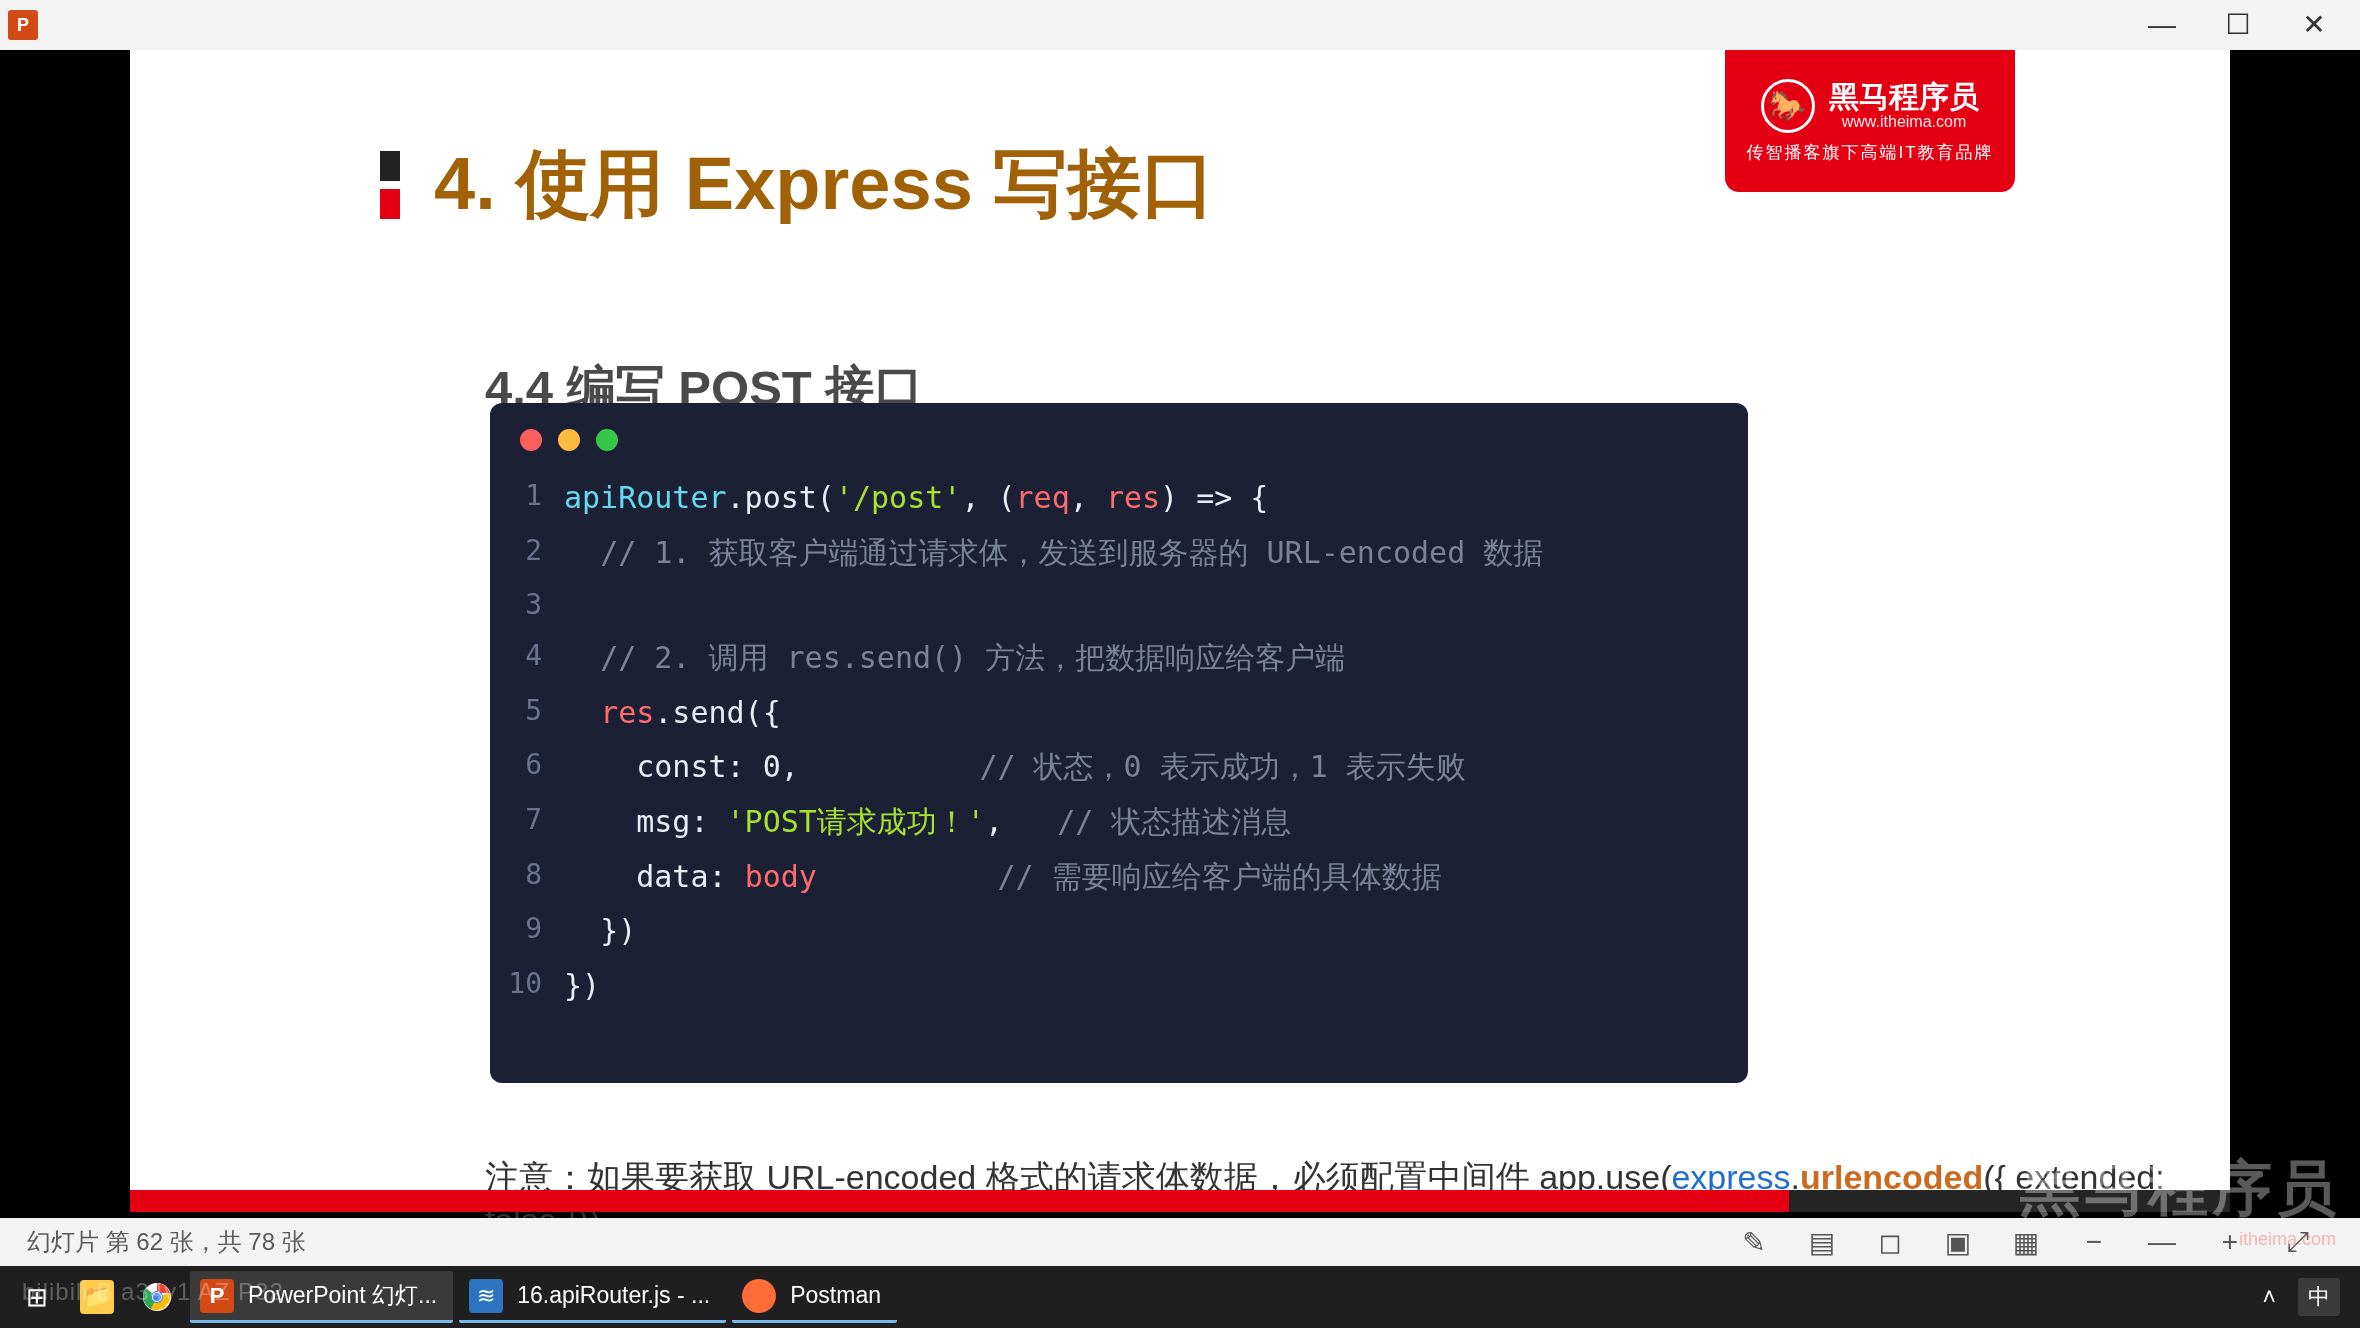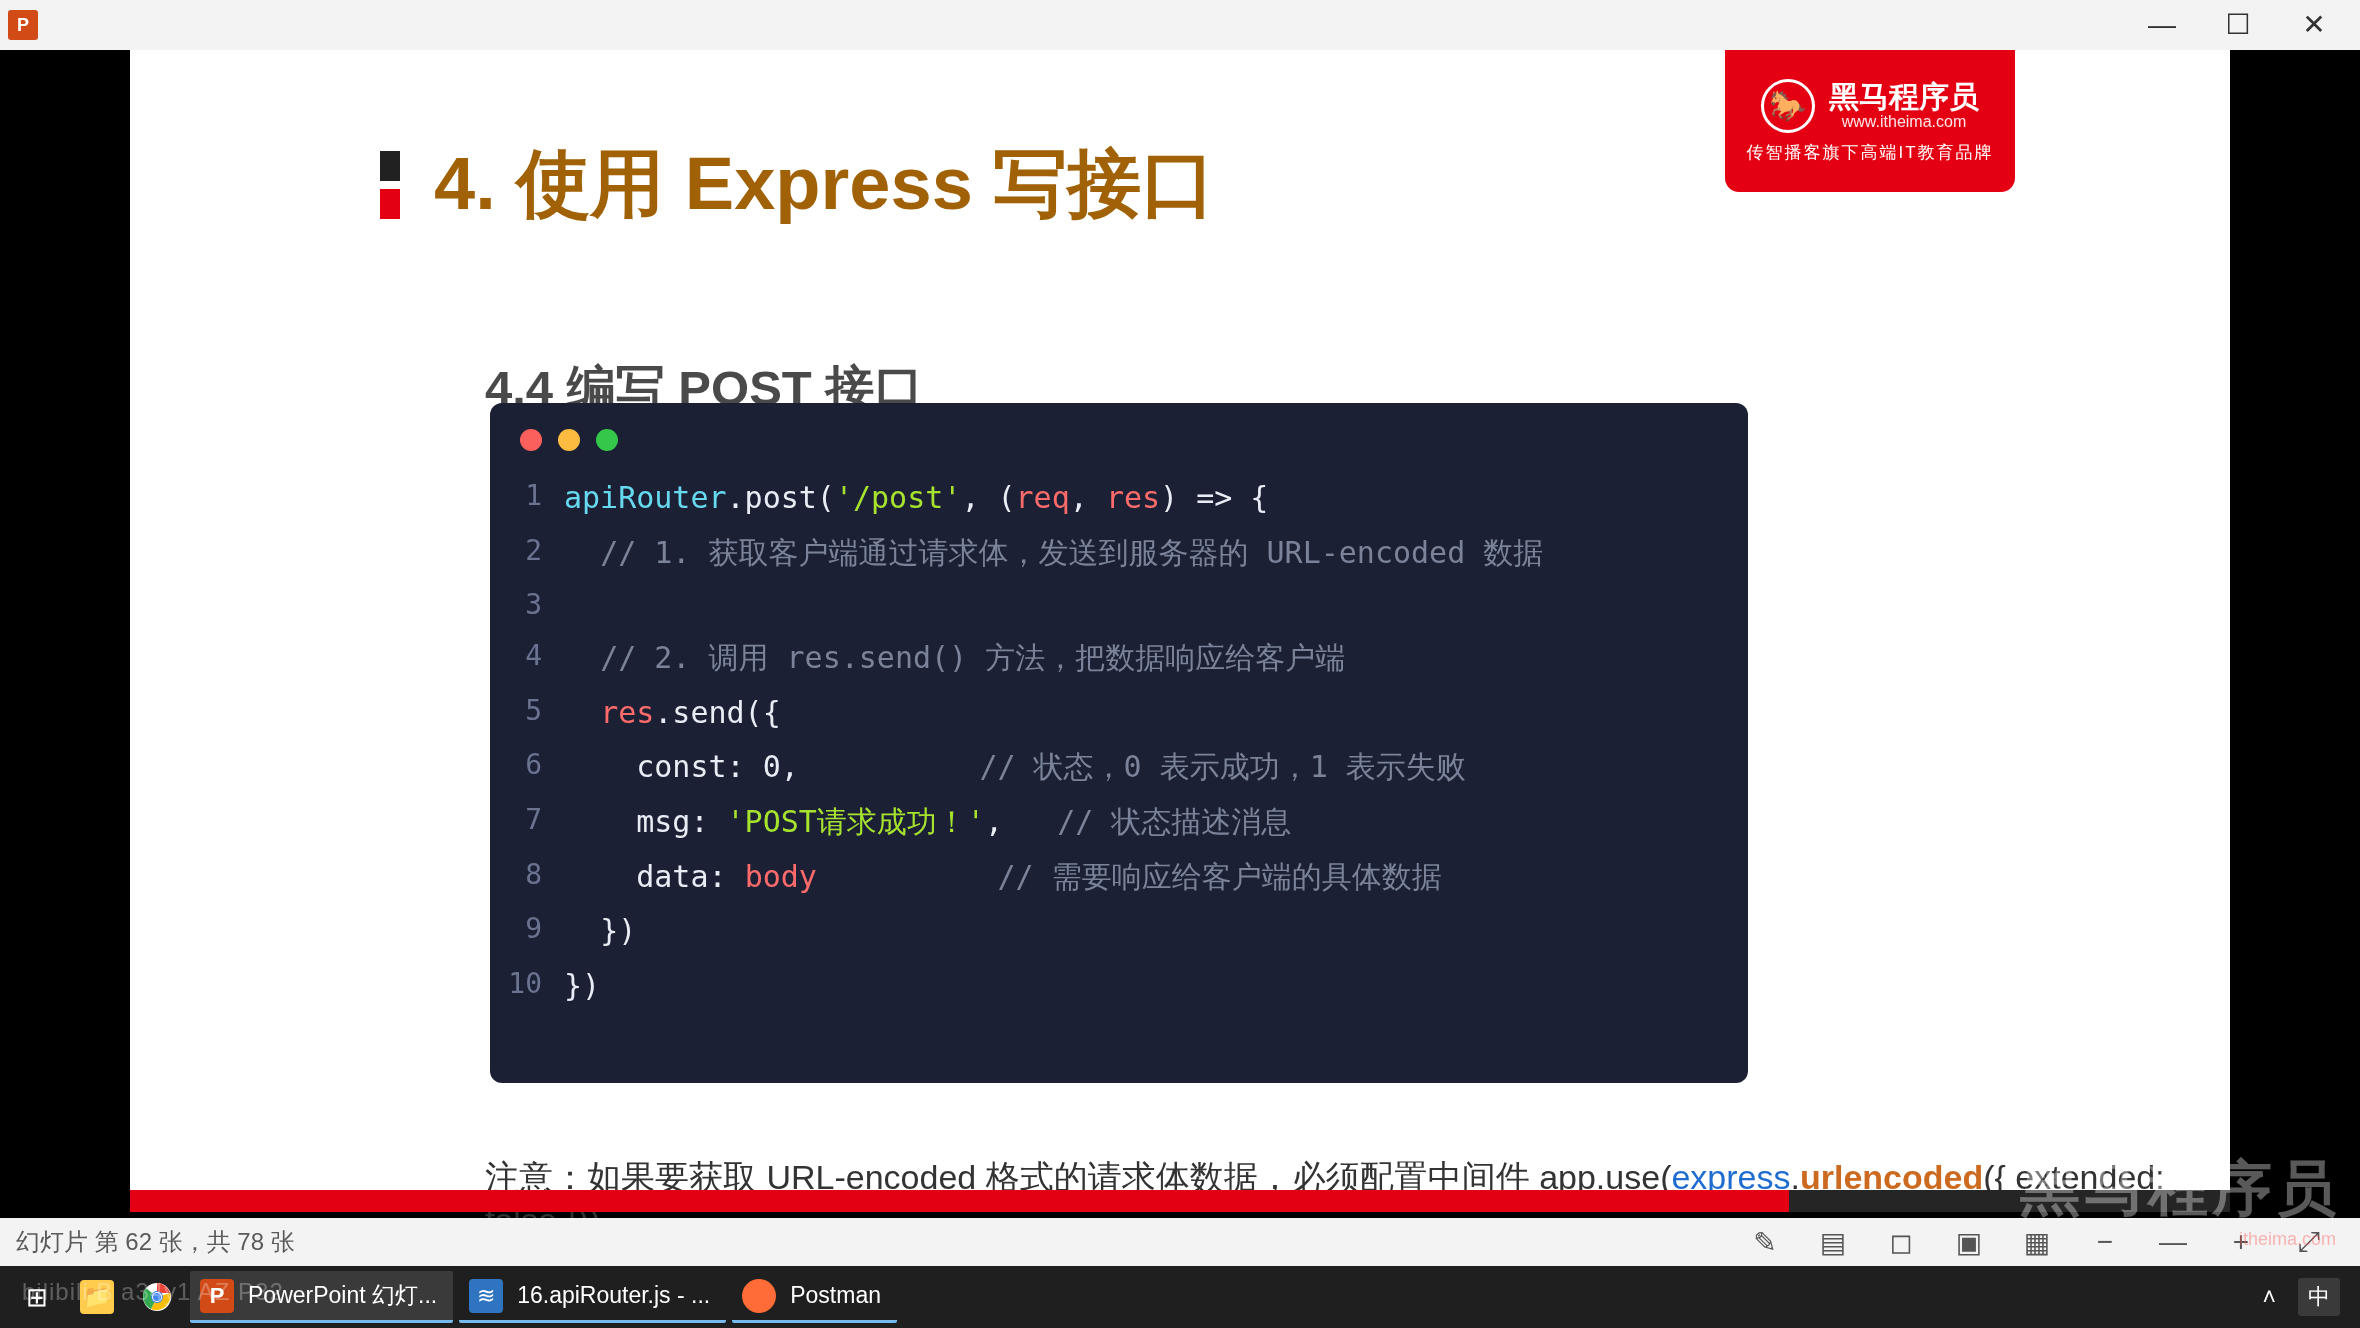--- a/index.html
+++ b/index.html
@@ -212,21 +212,21 @@
     position: absolute;
     left: 0;
     top: 1218px;
     width: 2360px;
     height: 48px;
     background: #f3f3f3;
     color: #5a5a5a;
     font-size: 24px;
     display: flex;
     align-items: center;
-    padding: 0 16px;
+    padding: 0 27px;
   }
   .status-right {
     margin-left: auto;
     display: flex;
     gap: 38px;
     align-items: center;
     padding-right: 20px;
     font-size: 28px;
     color: #555;
   }

